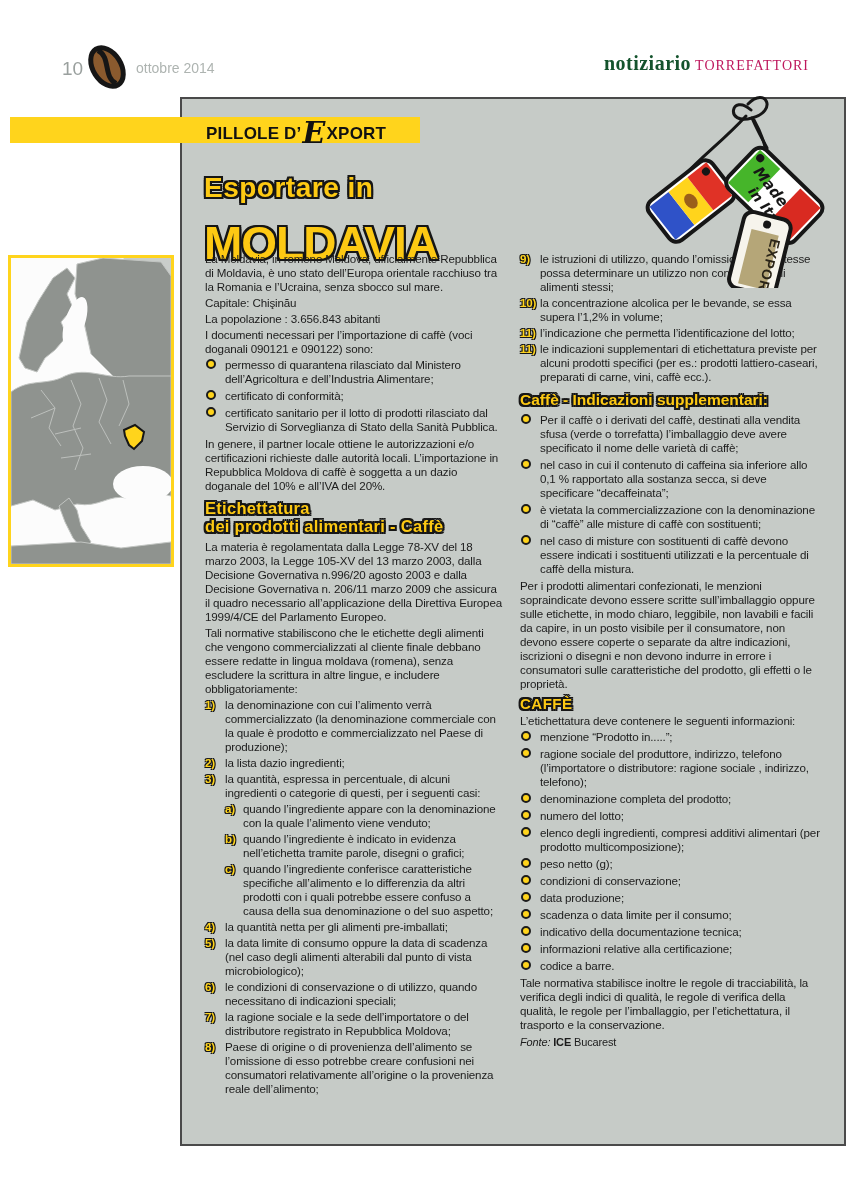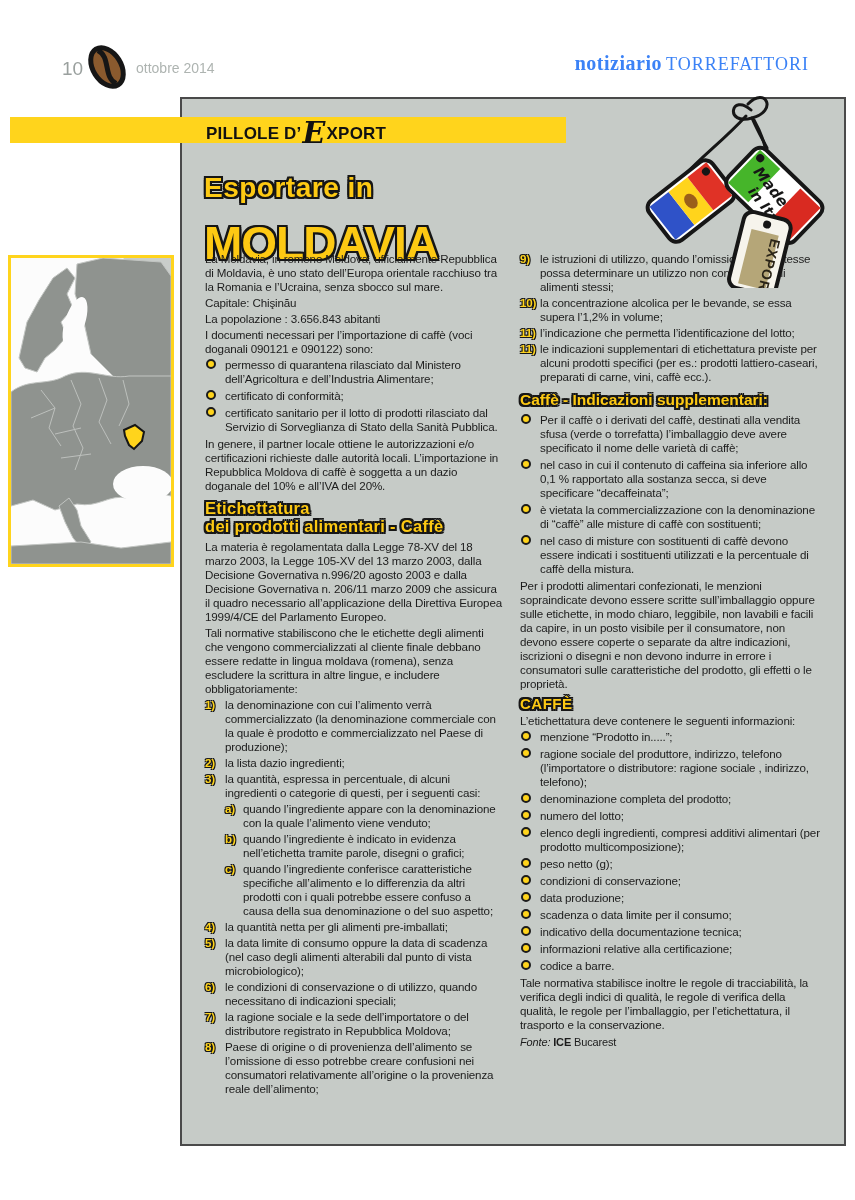--- a/index.html
+++ b/index.html
@@ -7,27 +7,27 @@
   .page {
     position:relative; width:855px; height:1200px; margin:0 auto;
     background:#ffffff; overflow:hidden;
     font-family:"Liberation Sans", sans-serif; color:#1c1c1c;
   }
   
   .hdr-pagenum { position:absolute; left:62px; top:58px; font-size:19px; color:#9aa09e; }
   .hdr-bean { position:absolute; left:84px; top:42px; }
   .hdr-date { position:absolute; left:136px; top:60px; font-size:14px; color:#aeb4b1; }
   .hdr-brand { position:absolute; right:46px; top:52px; font-family:"Liberation Serif", serif; white-space:nowrap; }
-  .hdr-brand .b1 { font-weight:bold; font-size:20px; color:#3b82f6; letter-spacing:.5px; }
-  .hdr-brand .b2 { font-size:18px; color:#3b82f6; letter-spacing:1px; }
+  .hdr-brand .b1 { font-weight:bold; font-size:20px; color:#14532d; letter-spacing:.5px; }
+  .hdr-brand .b2 { font-size:14px; color:#be185d; letter-spacing:1px; }
   
   .graybox { position:absolute; left:180px; top:97px; width:666px; height:1049px;
              background:#c6cbc7; border:2px solid #4a4a4a; }
   
-  .banner { position:absolute; left:10px; top:117px; width:556px; height:26px;
+  .banner { position:absolute; left:10px; top:117px; width:410px; height:26px;
             background:#ffd41c; }
   .banner-text { position:absolute; left:196px; top:-1px; font-weight:bold; font-size:17px;
                  color:#111; letter-spacing:.2px; white-space:nowrap; line-height:26px; }
   .fancy-e { font-family:"DejaVu Serif", serif; font-style:italic; font-weight:bold;
              font-size:30px; display:inline-block; transform:translateY(4px); margin:0 1px; }
   
   .o-yellow { color:#fdc913; font-weight:bold;
     text-shadow:-2px -2px 0 #161616, 2px -2px 0 #161616, -2px 2px 0 #161616, 2px 2px 0 #161616,
                 -2px 0 0 #161616, 2px 0 0 #161616, 0 -2px 0 #161616, 0 2px 0 #161616; }
   .o-mini { color:#ffd41c; font-weight:bold;

